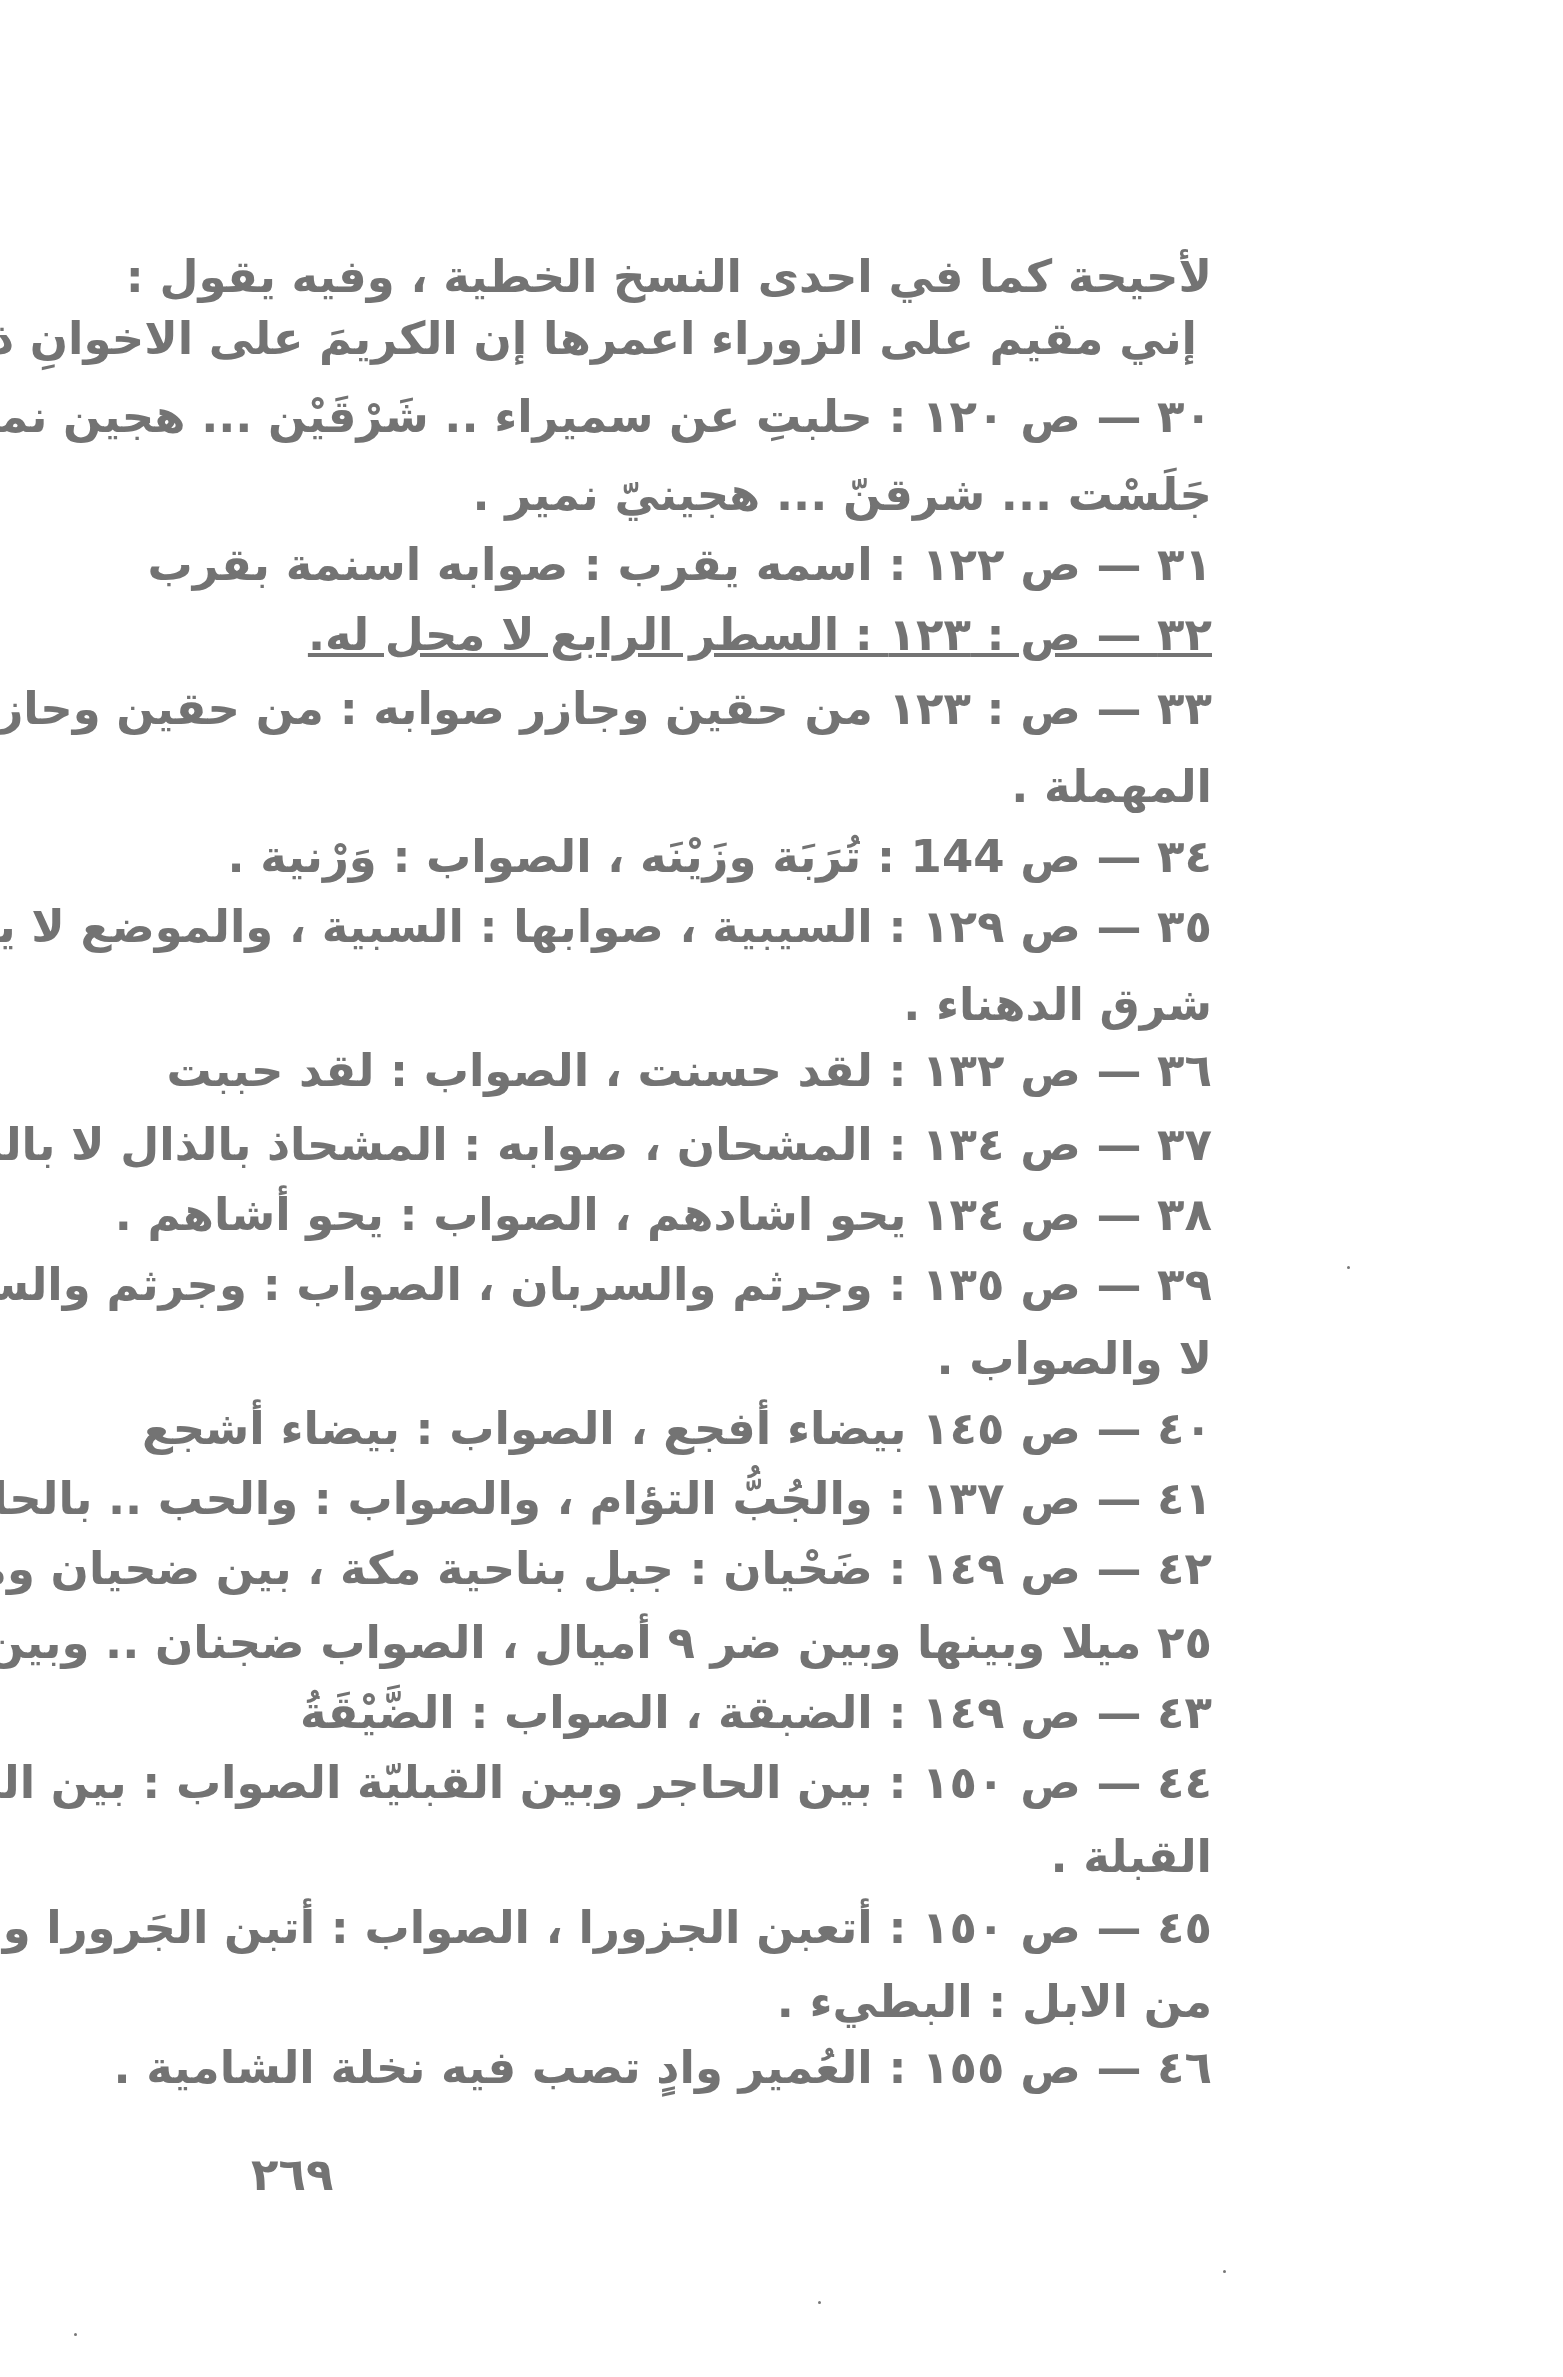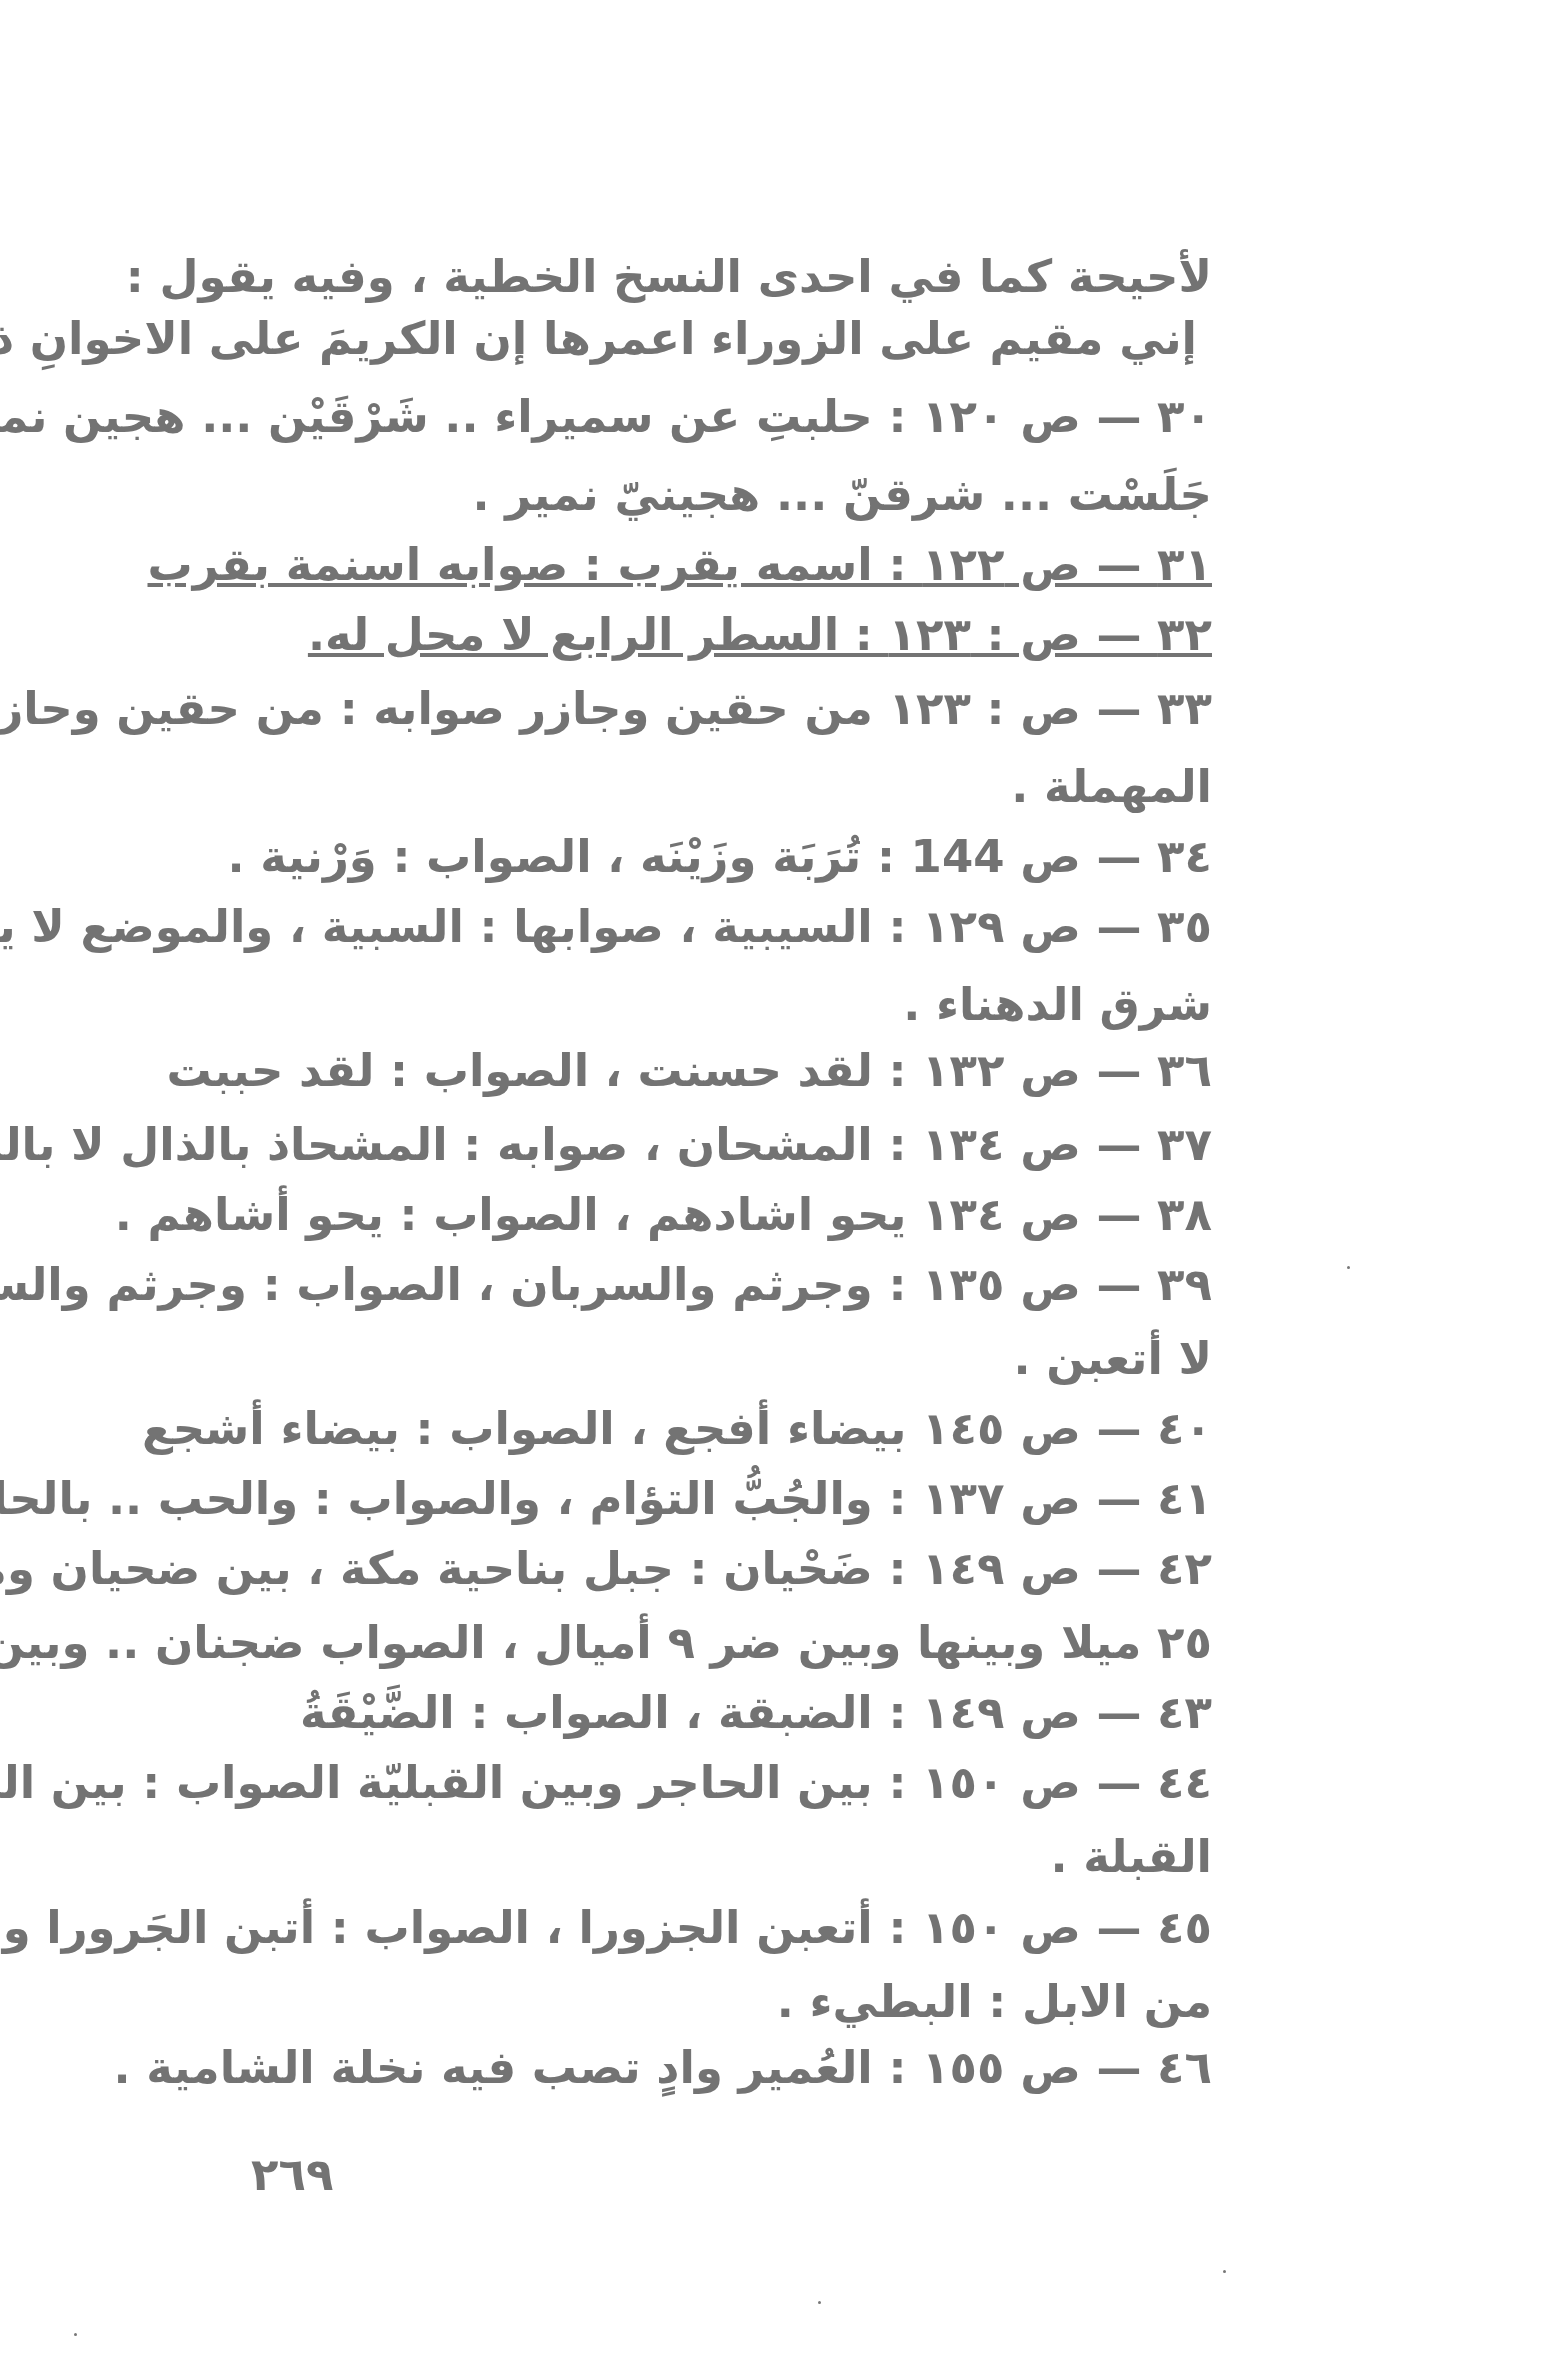--- a/index.html
+++ b/index.html
@@ -33,32 +33,32 @@
 </head>
 <body>
 
 <div class="page">
 
   <div class="line" style="top:234px;">لأحيحة كما في احدى النسخ الخطية ، وفيه يقول :</div>
   <div class="line verse" style="top:296px;">إني مقيم على الزوراء اعمرها     إن الكريمَ على الاخوانِ ذومالِ</div>
   <div class="line" style="top:374px;">٣٠ — ص ١٢٠ : حلبتِ عن سميراء .. شَرْقَيْن ... هجين نمير الصواب</div>
   <div class="line" style="top:452px;">جَلَسْت ... شرقنّ ... هجينيّ نمير .</div>
 
-  <div class="line" style="top:522px; right:240px;text-decoration:underline;">٣١ — ص ١٢٢ : اسمه يقرب : صوابه اسنمة بقرب</div>
+  <div class="line" style="top:522px; right:240px;">٣١ — ص ١٢٢ : اسمه يقرب : صوابه اسنمة بقرب</div>
   <div class="line" style="top:592px;text-decoration:underline;">٣٢ — ص : ١٢٣ : السطر الرابع لا محل له.</div>
   <div class="line" style="top:666px;">٣٣ — ص : ١٢٣ من حقين وجازر صوابه : من حقين وحازر ، بالحاء</div>
   <div class="line" style="top:744px;">المهملة .</div>
   <div class="line" style="top:814px;">٣٤ — ص 144 : تُرَبَة وزَيْنَه ، الصواب : وَرْنية .</div>
   <div class="line" style="top:884px;">٣٥ — ص ١٢٩ : السيبية ، صوابها : السبية ، والموضع لا يزال معروفاً</div>
   <div class="line" style="top:962px;">شرق الدهناء .</div>
   <div class="line" style="top:1028px;">٣٦ — ص ١٣٢ : لقد حسنت ، الصواب : لقد حببت</div>
   <div class="line" style="top:1102px;">٣٧ — ص ١٣٤ : المشحان ، صوابه : المشحاذ بالذال لا بالنون .</div>
   <div class="line" style="top:1172px;">٣٨ — ص ١٣٤ يحو اشادهم ، الصواب : يحو أشاهم .</div>
   <div class="line" style="top:1242px;">٣٩ — ص ١٣٥ : وجرثم والسربان ، الصواب : وجرثم والسوبان بالواو</div>
-  <div class="line" style="top:1316px;">لا أتعبن .</div>
+  <div class="line" style="top:1316px;">لا والصواب .</div>
   <div class="line" style="top:1386px;">٤٠ — ص ١٤٥ بيضاء أفجع ، الصواب : بيضاء أشجع</div>
   <div class="line" style="top:1456px;">٤١ — ص ١٣٧ : والجُبُّ التؤام ، والصواب : والحب .. بالحاء المهملة</div>
   <div class="line" style="top:1526px;">٤٢ — ص ١٤٩ : ضَحْيان : جبل بناحية مكة ، بين ضحيان ومكة</div>
   <div class="line" style="top:1600px;">٢٥ ميلا وبينها وبين ضر ٩ أميال ، الصواب ضجنان .. وبين مَرِّ ..</div>
   <div class="line" style="top:1670px;">٤٣ — ص ١٤٩ : الضبقة ، الصواب : الضَّيْقَةُ</div>
   <div class="line" style="top:1740px;">٤٤ — ص ١٥٠ : بين الحاجر وبين القبليّة الصواب : بين الحاجر وبين</div>
   <div class="line" style="top:1814px;">القبلة .</div>
   <div class="line" style="top:1885px;">٤٥ — ص ١٥٠ : أتعبن الجزورا ، الصواب : أتبن الجَرورا والجرور</div>
   <div class="line" style="top:1959px;">من الابل : البطيء .</div>
   <div class="line" style="top:2025px;">٤٦ — ص ١٥٥ : العُمير وادٍ تصب فيه نخلة الشامية .</div>

